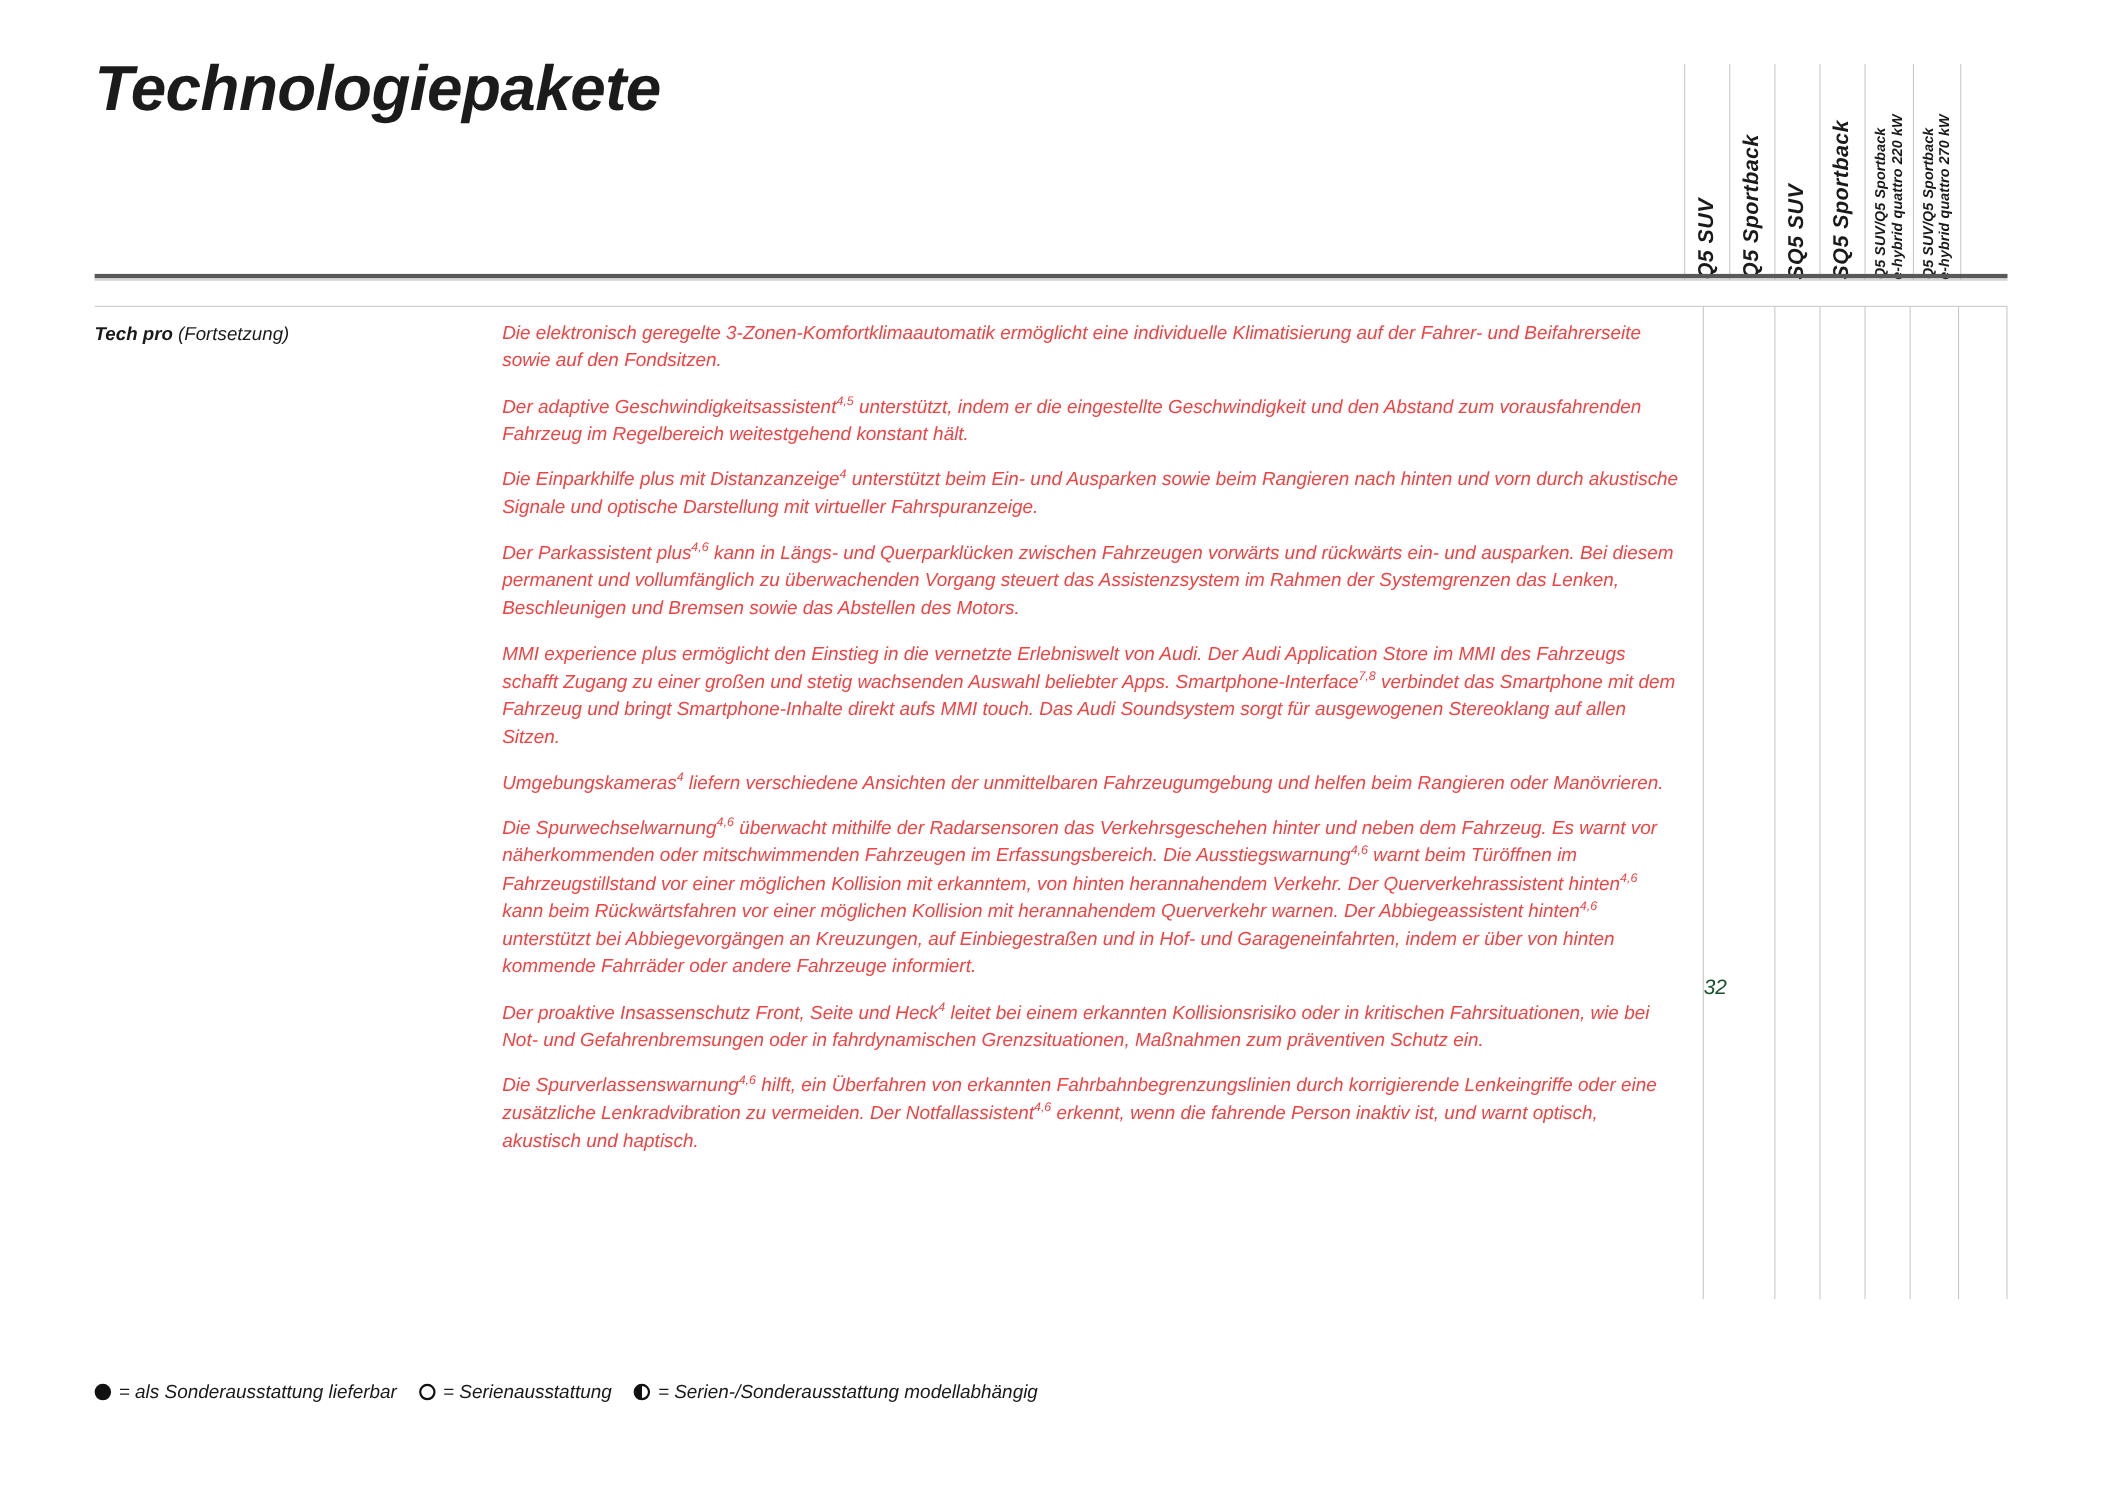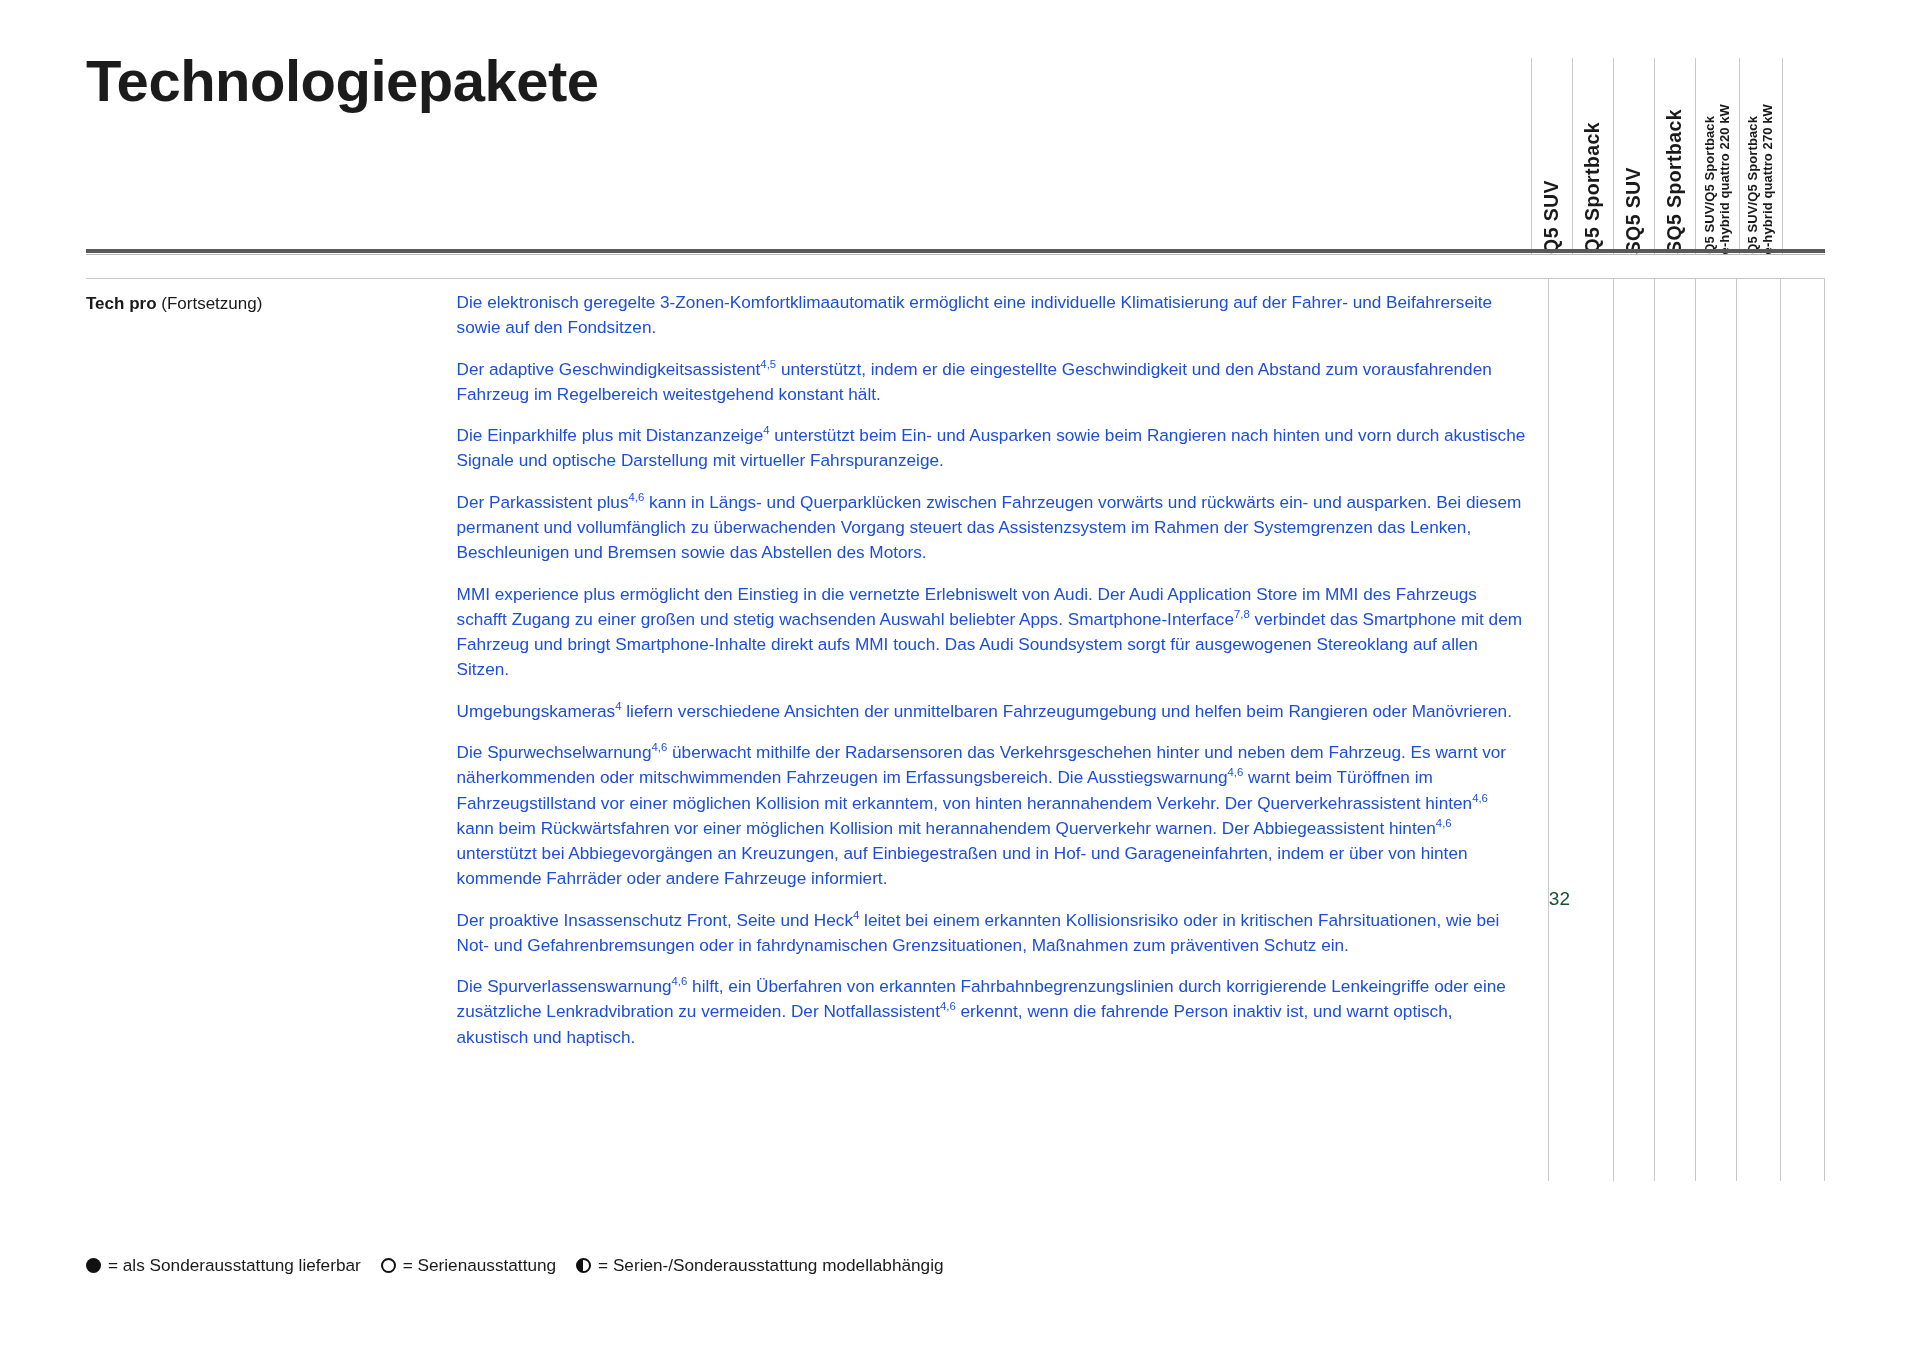--- a/index.html
+++ b/index.html
@@ -15,20 +15,21 @@
     color: #1a1a1a;
     position: relative;
     overflow: hidden;
   }
 
   .page {
     position: absolute;
     inset: 0;
     width: 1604px;
     height: 1358px;
+    font-style: italic;
   }
 
   
   .page-title {
     position: absolute;
     left: 86px;
     top: 52px;
     font-size: 58px;
     font-weight: bold;
     letter-spacing: -0.5px;
@@ -118,21 +119,21 @@
   .cell-desc {
     width: 1097px;
     box-sizing: border-box;
     padding: 11px 22px 0 0;
     border-right: 1px solid #c9c9c9;
   }
   .cell-desc p {
     margin: 0 0 16px 0;
     font-size: 17.2px;
     line-height: 1.47;
-    color: #1d4ed8;
+    color: #ef4444;
     text-align: left;
   }
   .cell-desc p:last-child { margin-bottom: 0; }
   sup { font-size: 0.66em; vertical-align: super; line-height: 0; }
 
   .mark-cols { display: flex; }
   .mark-cell {
     box-sizing: border-box;
     border-right: 1px solid #c9c9c9;
     height: 100%;

